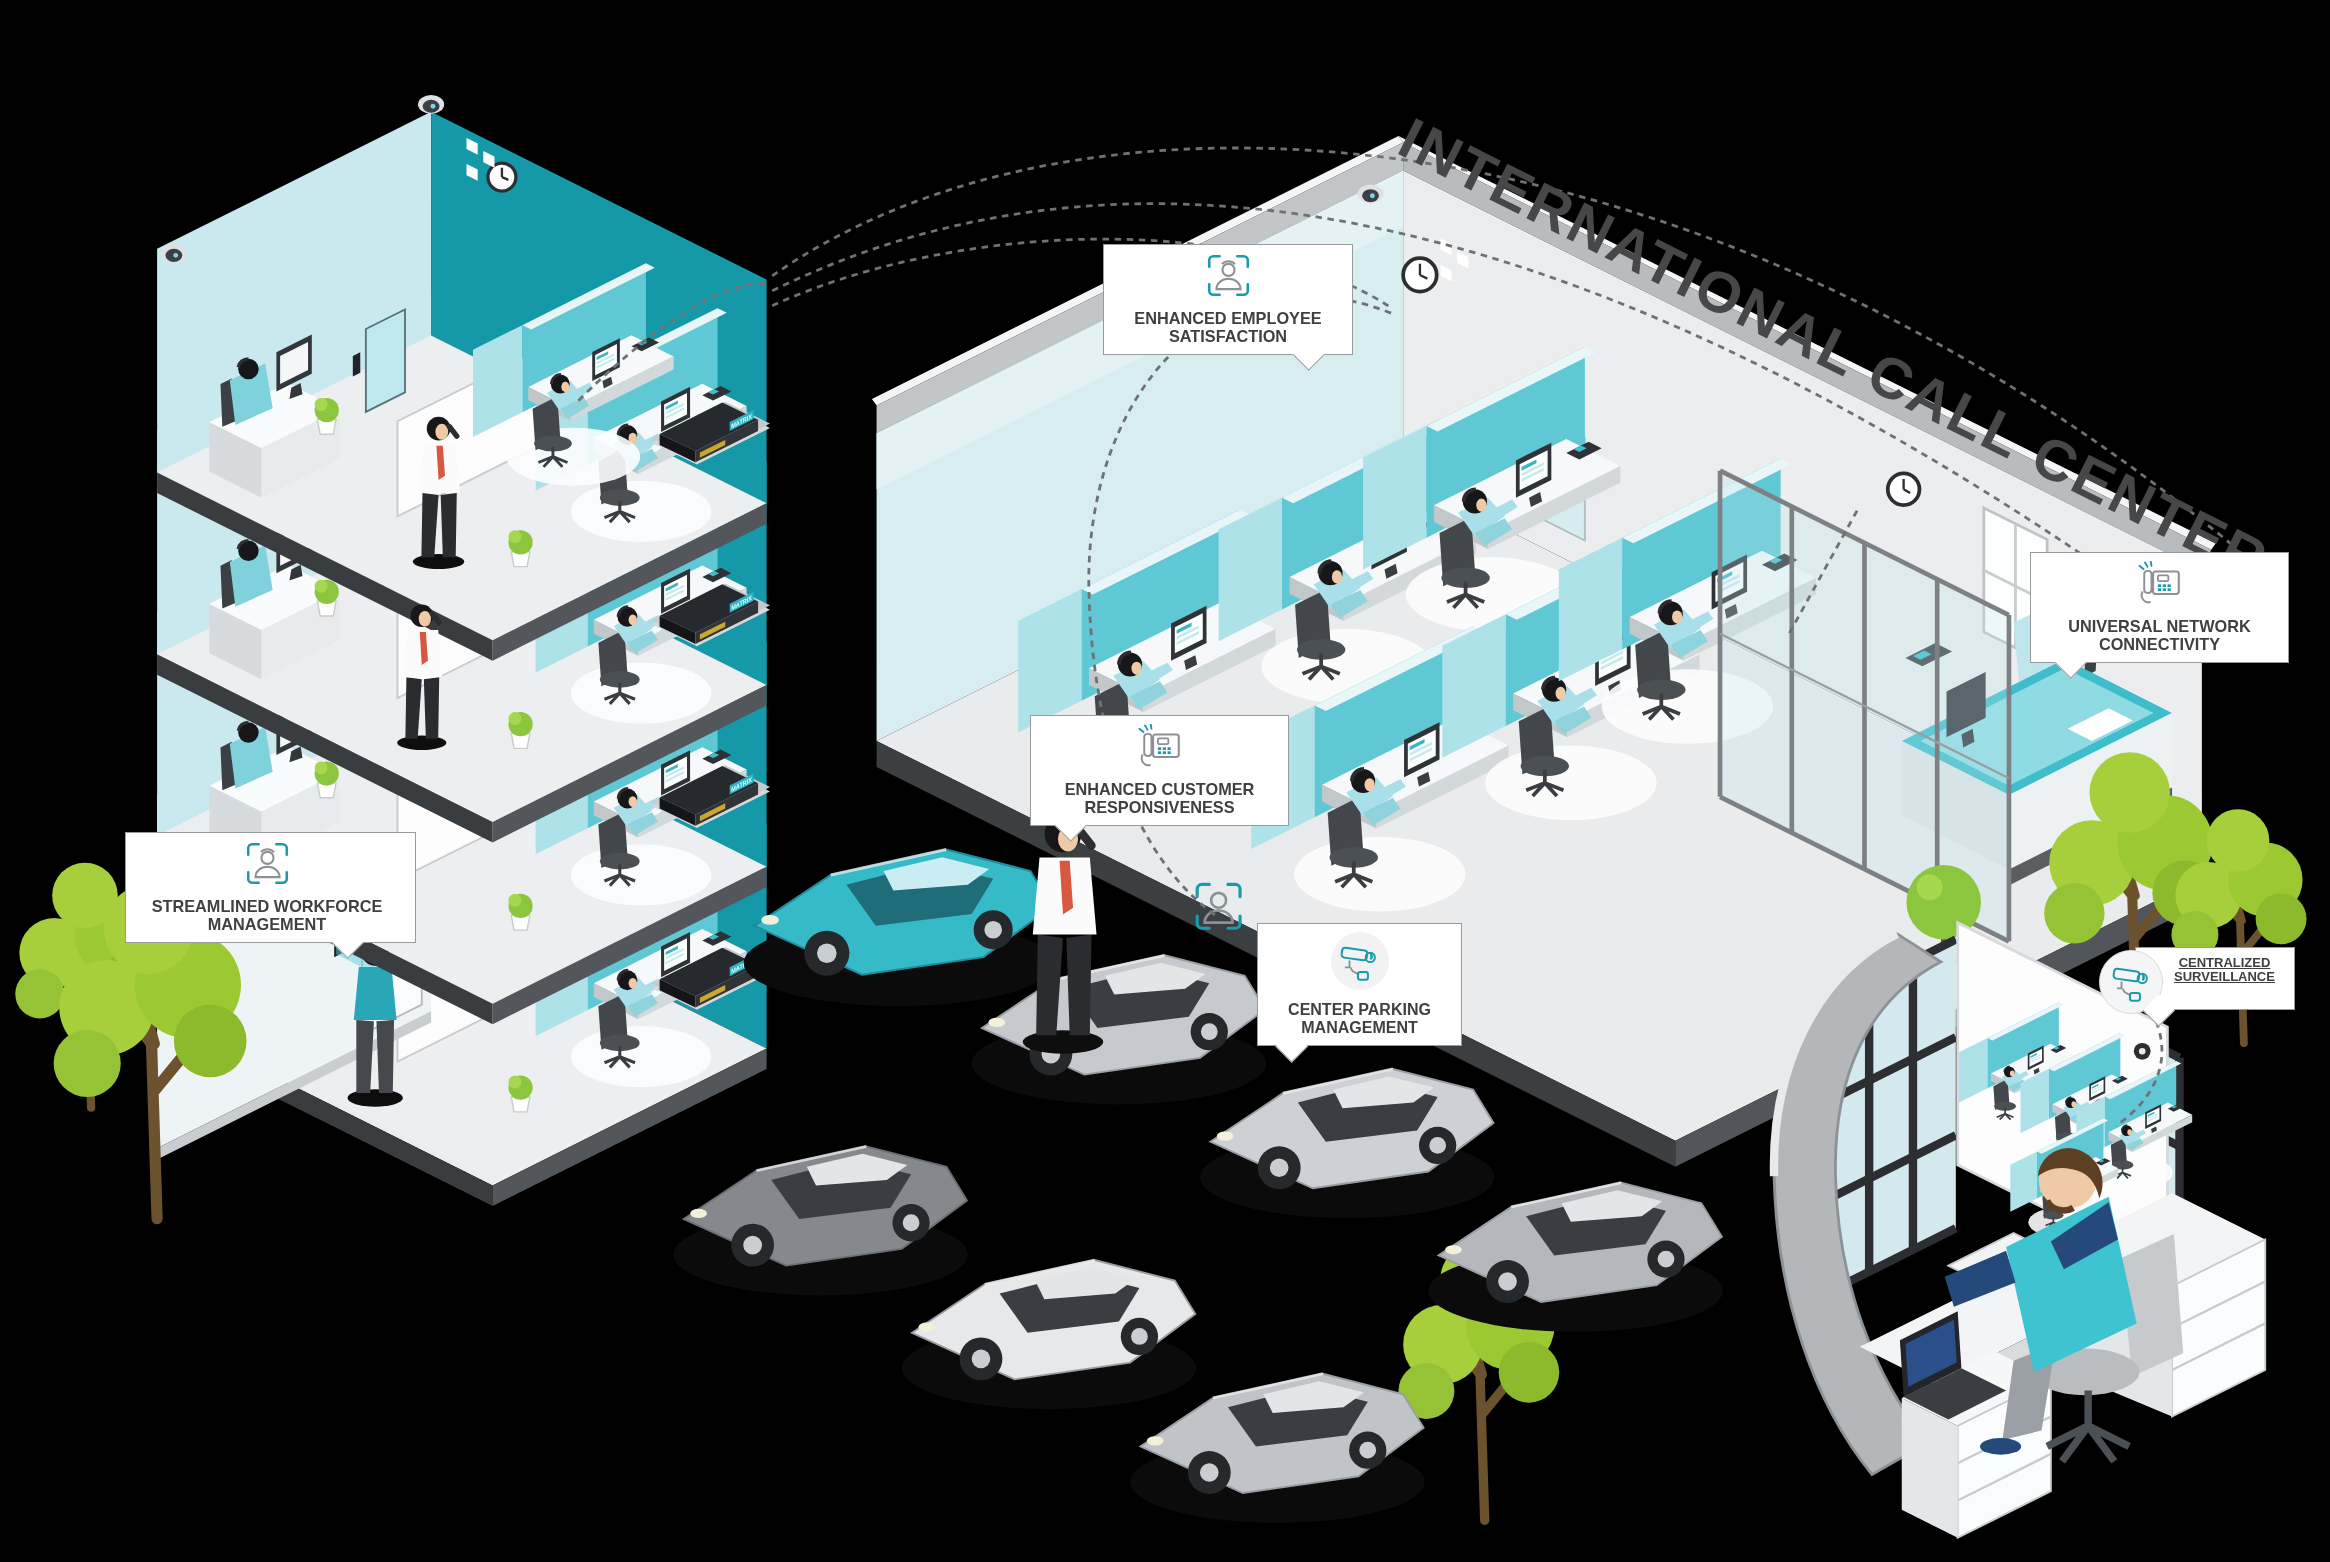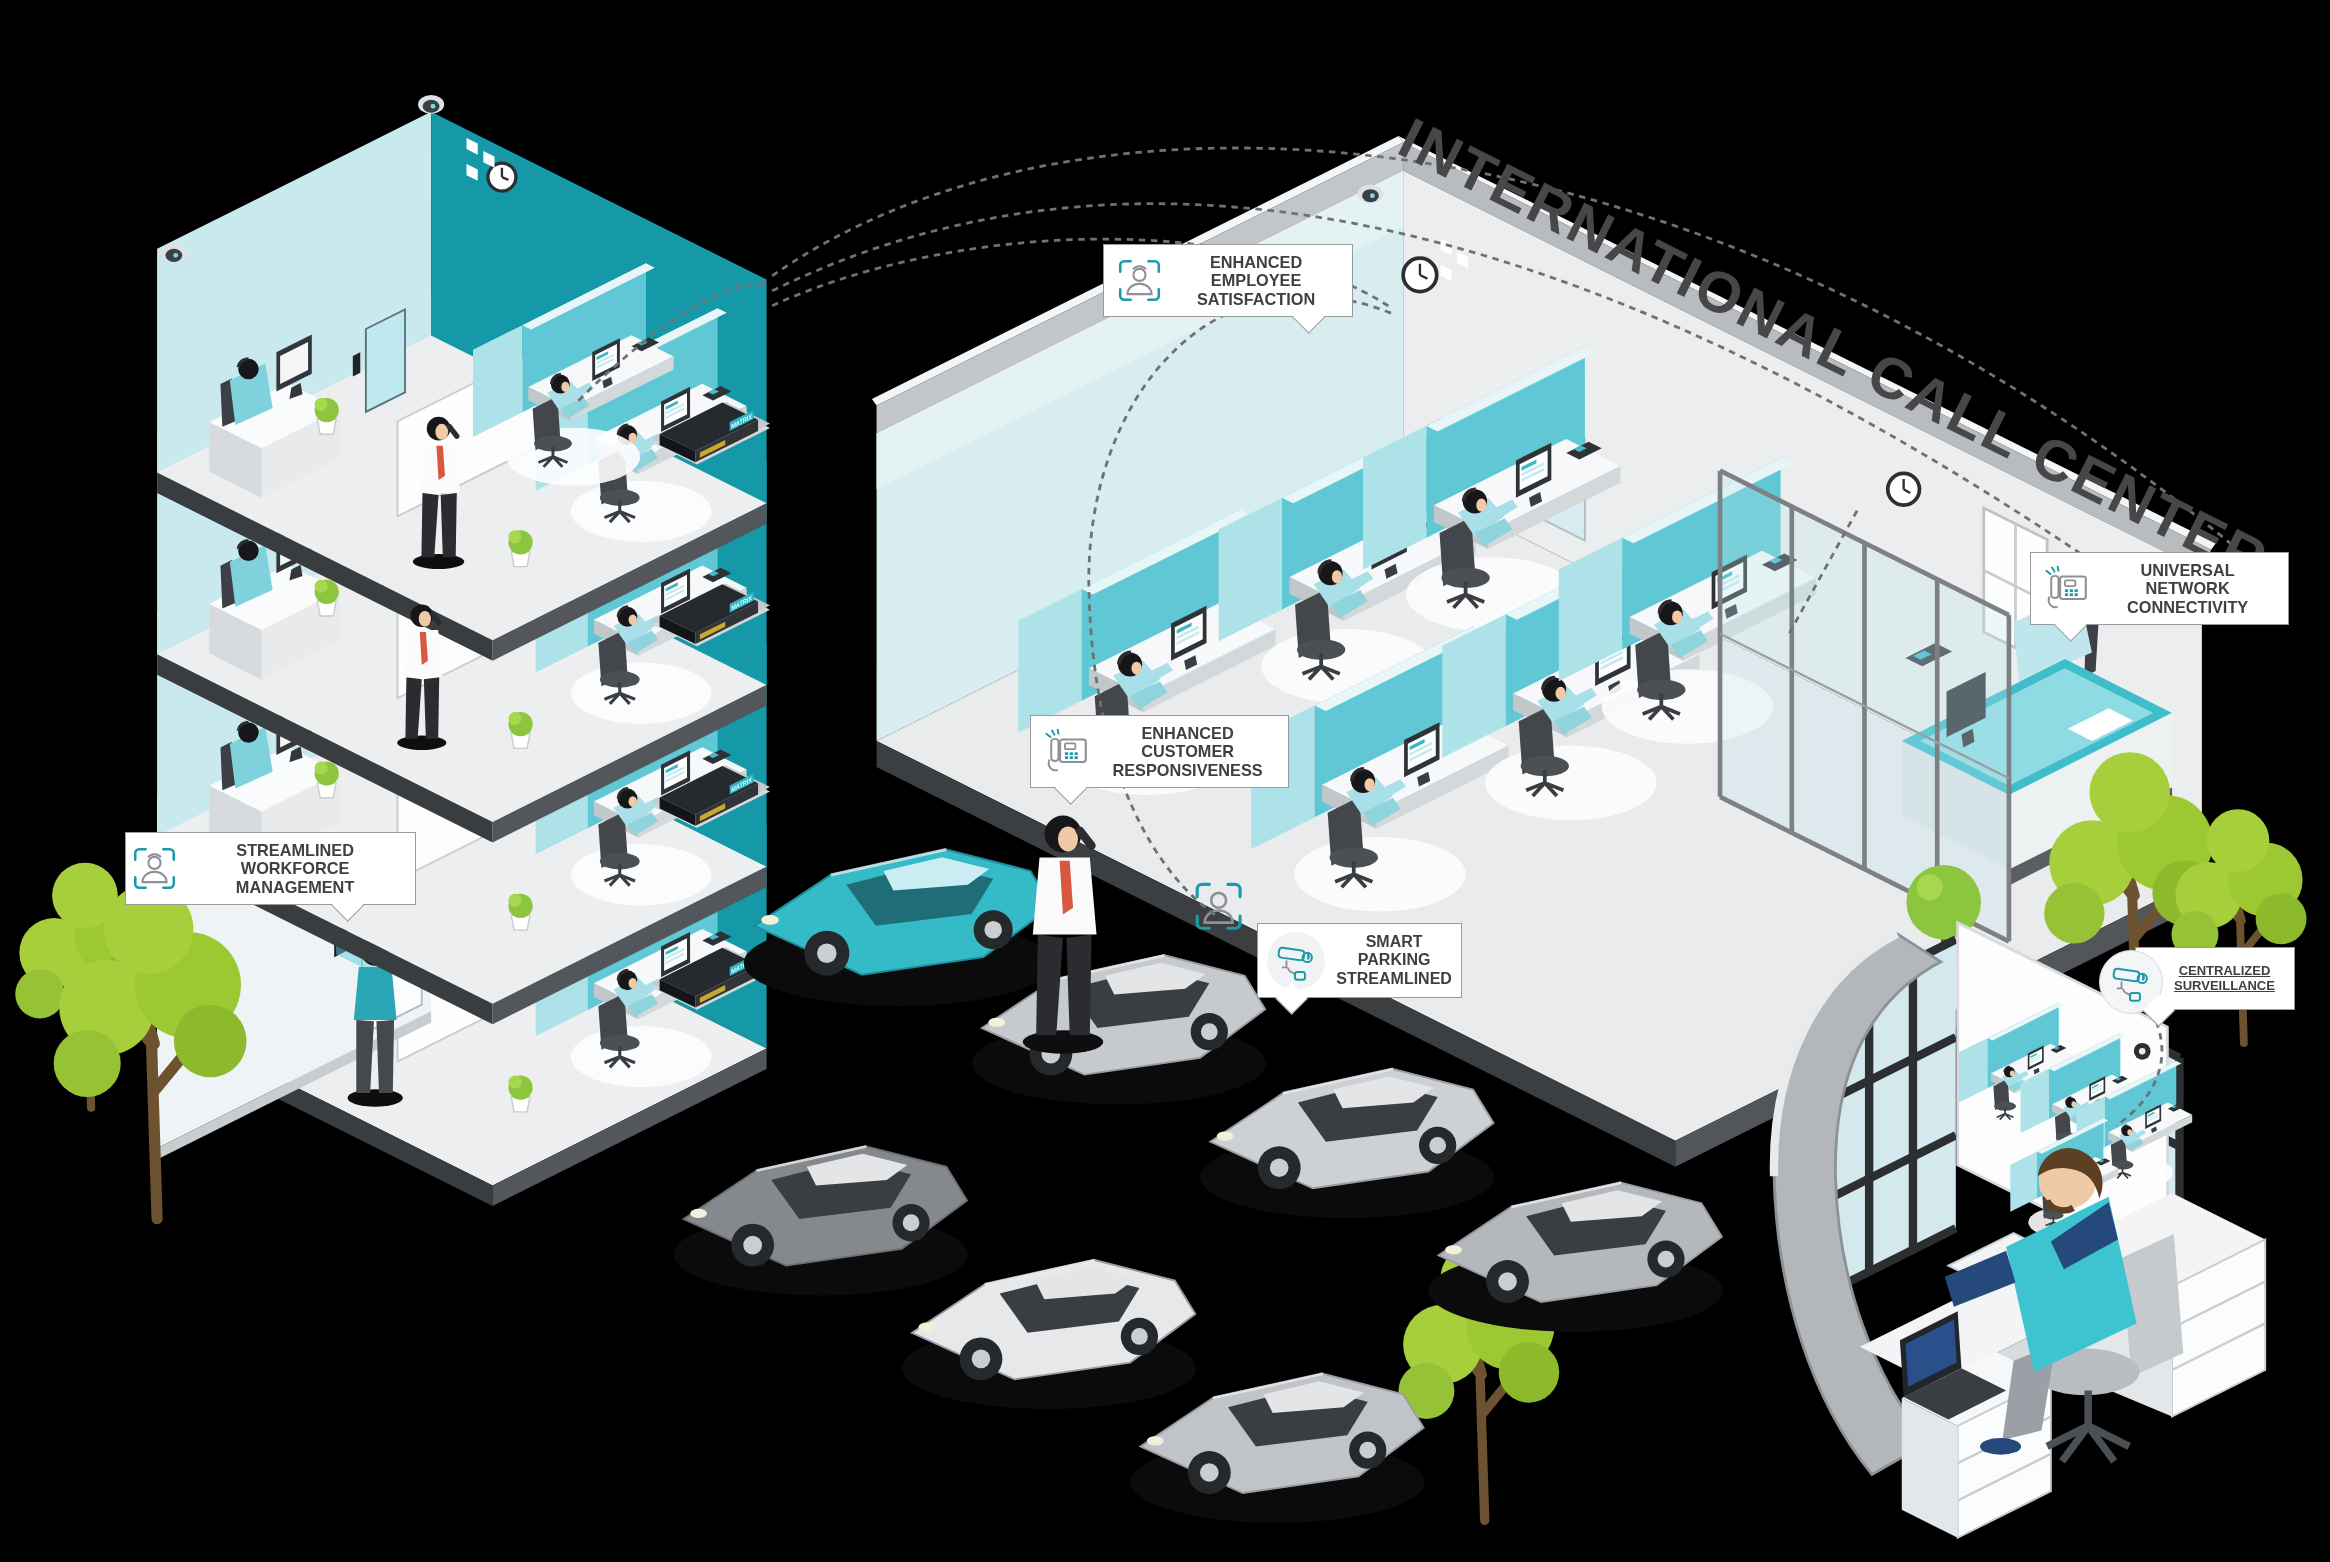--- a/index.html
+++ b/index.html
@@ -5,21 +5,21 @@
   html,body{margin:0;padding:0;background:#000;}
   #stage{position:relative;width:2331px;height:1562px;background:#000;overflow:hidden;
          font-family:"Liberation Sans",sans-serif;}
   #scene{position:absolute;left:0;top:0;}
   #title{position:absolute;left:1419px;top:104px;transform-origin:0 0;
          transform:rotate(26.57deg);font-weight:700;font-size:58px;letter-spacing:2.8px;
          color:#47474a;white-space:nowrap;}
   .callout{position:absolute;display:flex;align-items:center;justify-content:center;gap:11.2px;
            background:#fff;border:1.9px solid #989a9d;padding:7.5px 13px;box-sizing:border-box;
            color:#3f4042;font-weight:700;font-size:16.3px;line-height:1.15;text-align:center;
-           min-height:63px;}
+           min-height:63px;flex-direction:column;}
   .callout .txt{flex:1;}
   .tail{position:absolute;bottom:-13px;width:22.4px;height:22.4px;background:#fff;
         border-right:1.9px solid #989a9d;border-bottom:1.9px solid #989a9d;transform:rotate(45deg);}
   #co-ees{left:1103px;top:244px;width:250px;}
   #co-ees .tail{right:32px;}
   #co-unc{left:2030px;top:552px;width:259px;}
   #co-unc .tail{left:28px;}
   #co-ecr{left:1030px;top:715px;width:259px;justify-content:space-between;}
   #co-ecr .tail{left:28px;}
   #co-swm{left:125px;top:832px;width:291px;padding-left:6px;}
@@ -449,21 +449,21 @@
         <circle cx="42" cy="24" r="6"></circle>
         <path d="M42,18 c3,3 3,7 0,8" fill="#1b9aaa"></path>
       </g>
       <g stroke="#8d9094" stroke-width="2.4" fill="none">
         <path d="M15,28 v9 h-6"></path>
         <path d="M17,37 c0,7 8,6 10,10"></path>
       </g>
       <rect x="26" y="43" width="13" height="10" rx="3" fill="none" stroke="#1b9aaa" stroke-width="2.6"></rect>
     </svg>
   </div>
-  <span class="txt">SMART PARKING STREAMLINED</span>
+  <span class="txt">CENTER PARKING MANAGEMENT</span>
   <div class="tail"></div>
 </div>
 
 <div class="callout" id="co-cs">
   <div class="icon-circle">
     <svg viewBox="0 0 56 56" width="43" height="43">
       <g stroke="#1b9aaa" stroke-width="2.6" fill="none">
         <rect x="5" y="13" width="33" height="13" rx="4" transform="rotate(8 21 19)"></rect>
         <circle cx="42" cy="24" r="6"></circle>
         <path d="M42,18 c3,3 3,7 0,8" fill="#1b9aaa"></path>

